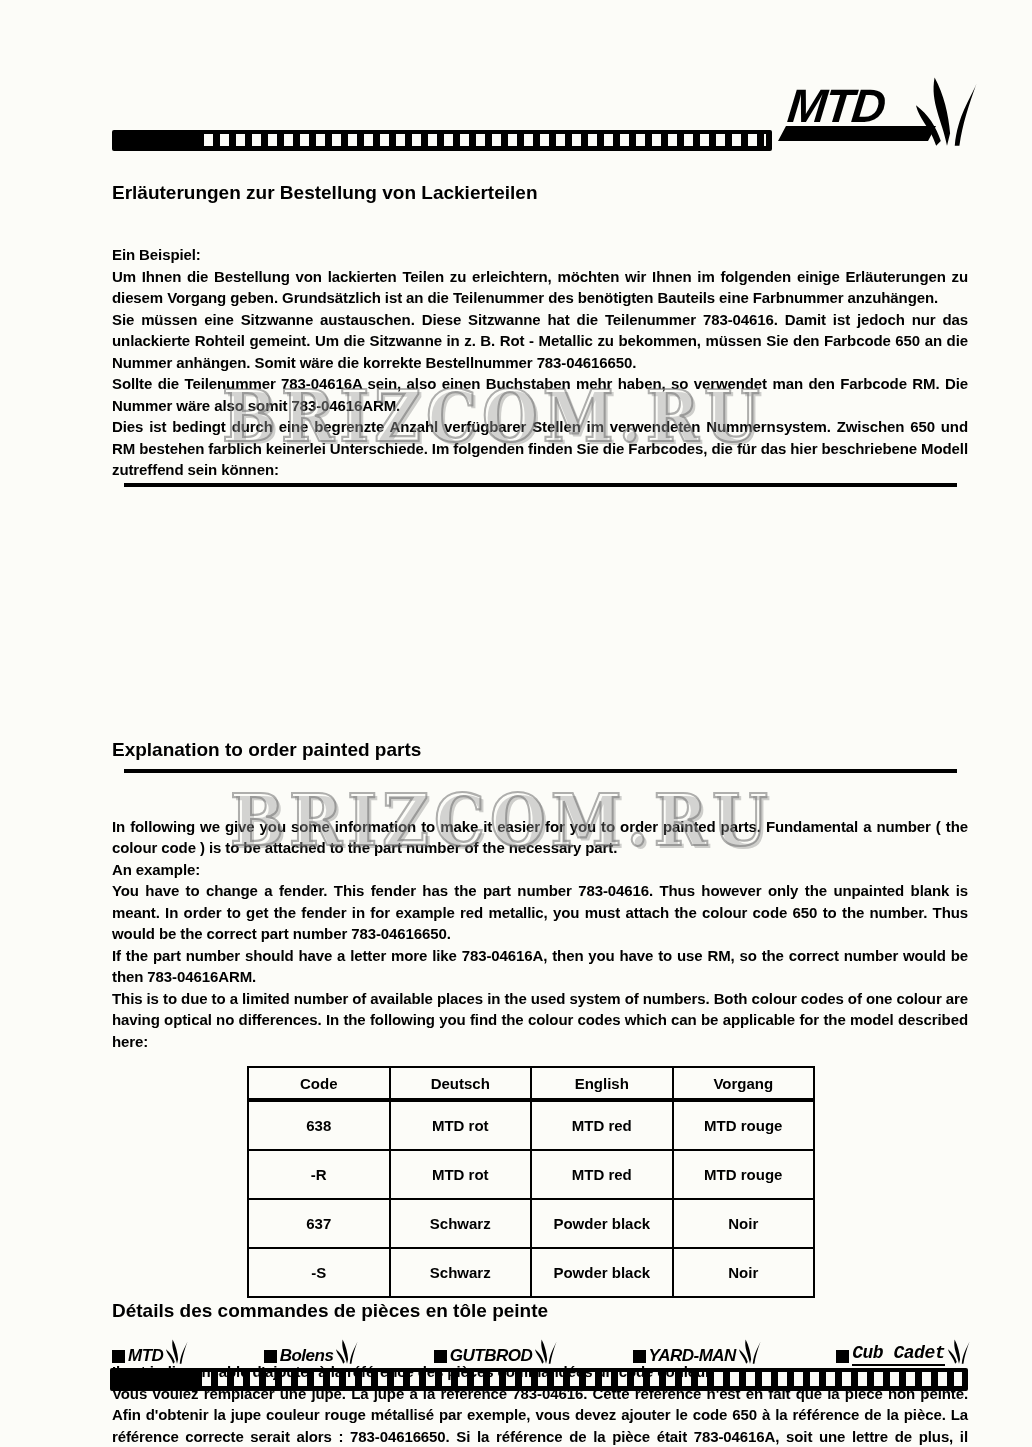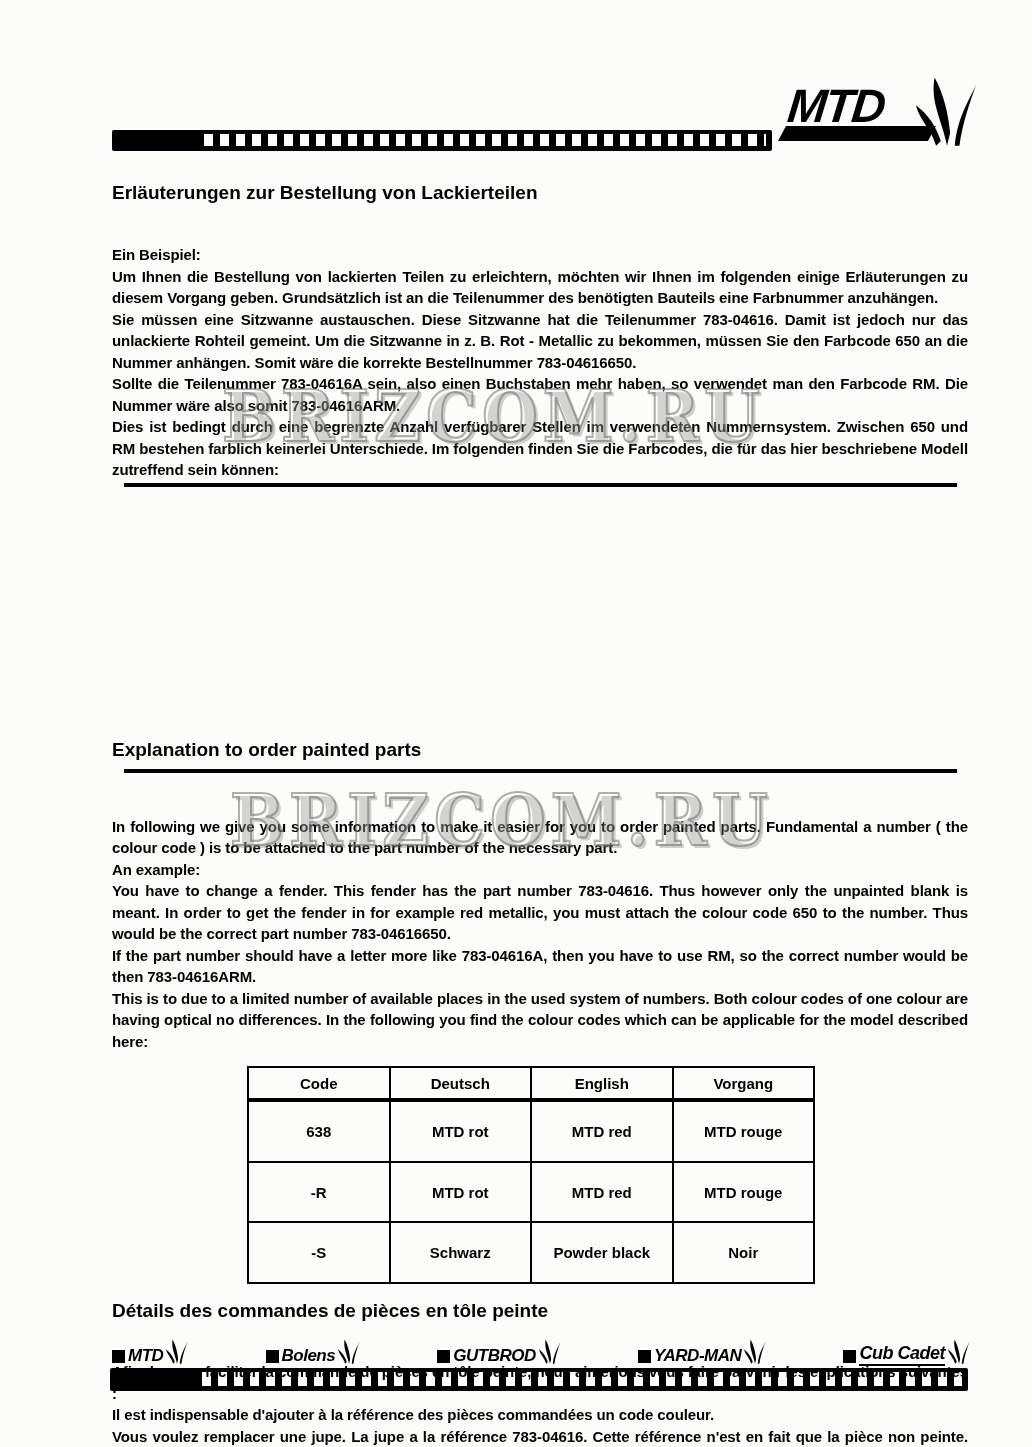--- a/index.html
+++ b/index.html
@@ -68,21 +68,21 @@
     position:absolute;left:112px;top:1330px;width:858px;height:36px;
     display:flex;justify-content:space-between;align-items:flex-end;
   }
   .brand{display:flex;align-items:flex-end;gap:3px;}
   .brand .sq{width:13px;height:13px;background:#000;margin-bottom:3px;}
   .brand .bname{
     font-weight:bold;font-style:italic;font-size:17px;line-height:1;
     letter-spacing:-0.5px;padding-bottom:2px;
   }
   .brand.cub .bname{
-    font-family:Liberation Sans, sans-serif;font-size:18px;
+    font-family:Liberation Mono, monospace;font-size:18px;
     border-bottom:2px solid #000;
   }
   .z1{z-index:1;position:relative;}
 </style>
 </head>
 <body>
 
 <div class="page">
 
   <div class="strip" style="left:112px;top:130px;width:660px;height:21px;">
@@ -119,21 +119,20 @@
     <p>An example:</p>
     <p>You  have to change a fender. This fender has the part number 783-04616.  Thus however only the unpainted blank is meant. In order to get the fender in for example red metallic, you must attach the colour code 650 to the number. Thus would be the correct part number 783-04616650.</p>
     <p>If the part number should have a letter more like 783-04616A, then you have to use RM, so the correct number would be then 783-04616ARM.</p>
     <p>This is to due to a limited number of available places in the used system of numbers. Both colour codes of one colour are having optical no differences. In the following you find the colour codes which can be applicable for the model described here:</p>
   </div>
 
   <div class="sep" style="top:769px;"></div>
 
   <div class="heading z1" style="top:783px;">Détails des commandes de pièces en tôle peinte</div>
   <div class="textblock z1" style="top:822px;">
-    <p>Afin de vous faciliter la commande de pièces en tôle peinte, nous aimerions vous faire  parvenir les explications suivantes :</p>
     <p>Il est indispensable d'ajouter à la référence des pièces commandées un code couleur.</p>
     <p>Vous voulez remplacer une jupe. La jupe a la référence 783-04616. Cette référence n'est en fait que la pièce non peinte. Afin d'obtenir la jupe couleur rouge métallisé par exemple, vous devez ajouter le code 650 à la référence de la pièce. La référence correcte serait alors : 783-04616650. Si la référence de la pièce était 783-04616A, soit une lettre de plus, il faudrait utiliser le code couleur RM et le numéro de référence serait 783-04616ARM.</p>
 
   </div>
 
   <table class="codes">
     <thead>
       <tr>
         <th>Code</th>
         <th>Deutsch</th>
@@ -148,20 +147,26 @@
         <td>MTD red</td>
         <td>MTD rouge</td>
       </tr>
       <tr>
         <td>-R</td>
         <td>MTD rot</td>
         <td>MTD red</td>
         <td>MTD rouge</td>
       </tr>
       <tr>
+        <td>637</td>
+        <td>Schwarz</td>
+        <td>Powder black</td>
+        <td>Noir</td>
+      </tr>
+      <tr>
         <td>-S</td>
         <td>Schwarz</td>
         <td>Powder black</td>
         <td>Noir</td>
       </tr>
     </tbody>
   </table>
 
   <div class="brands">
     <div class="brand">

